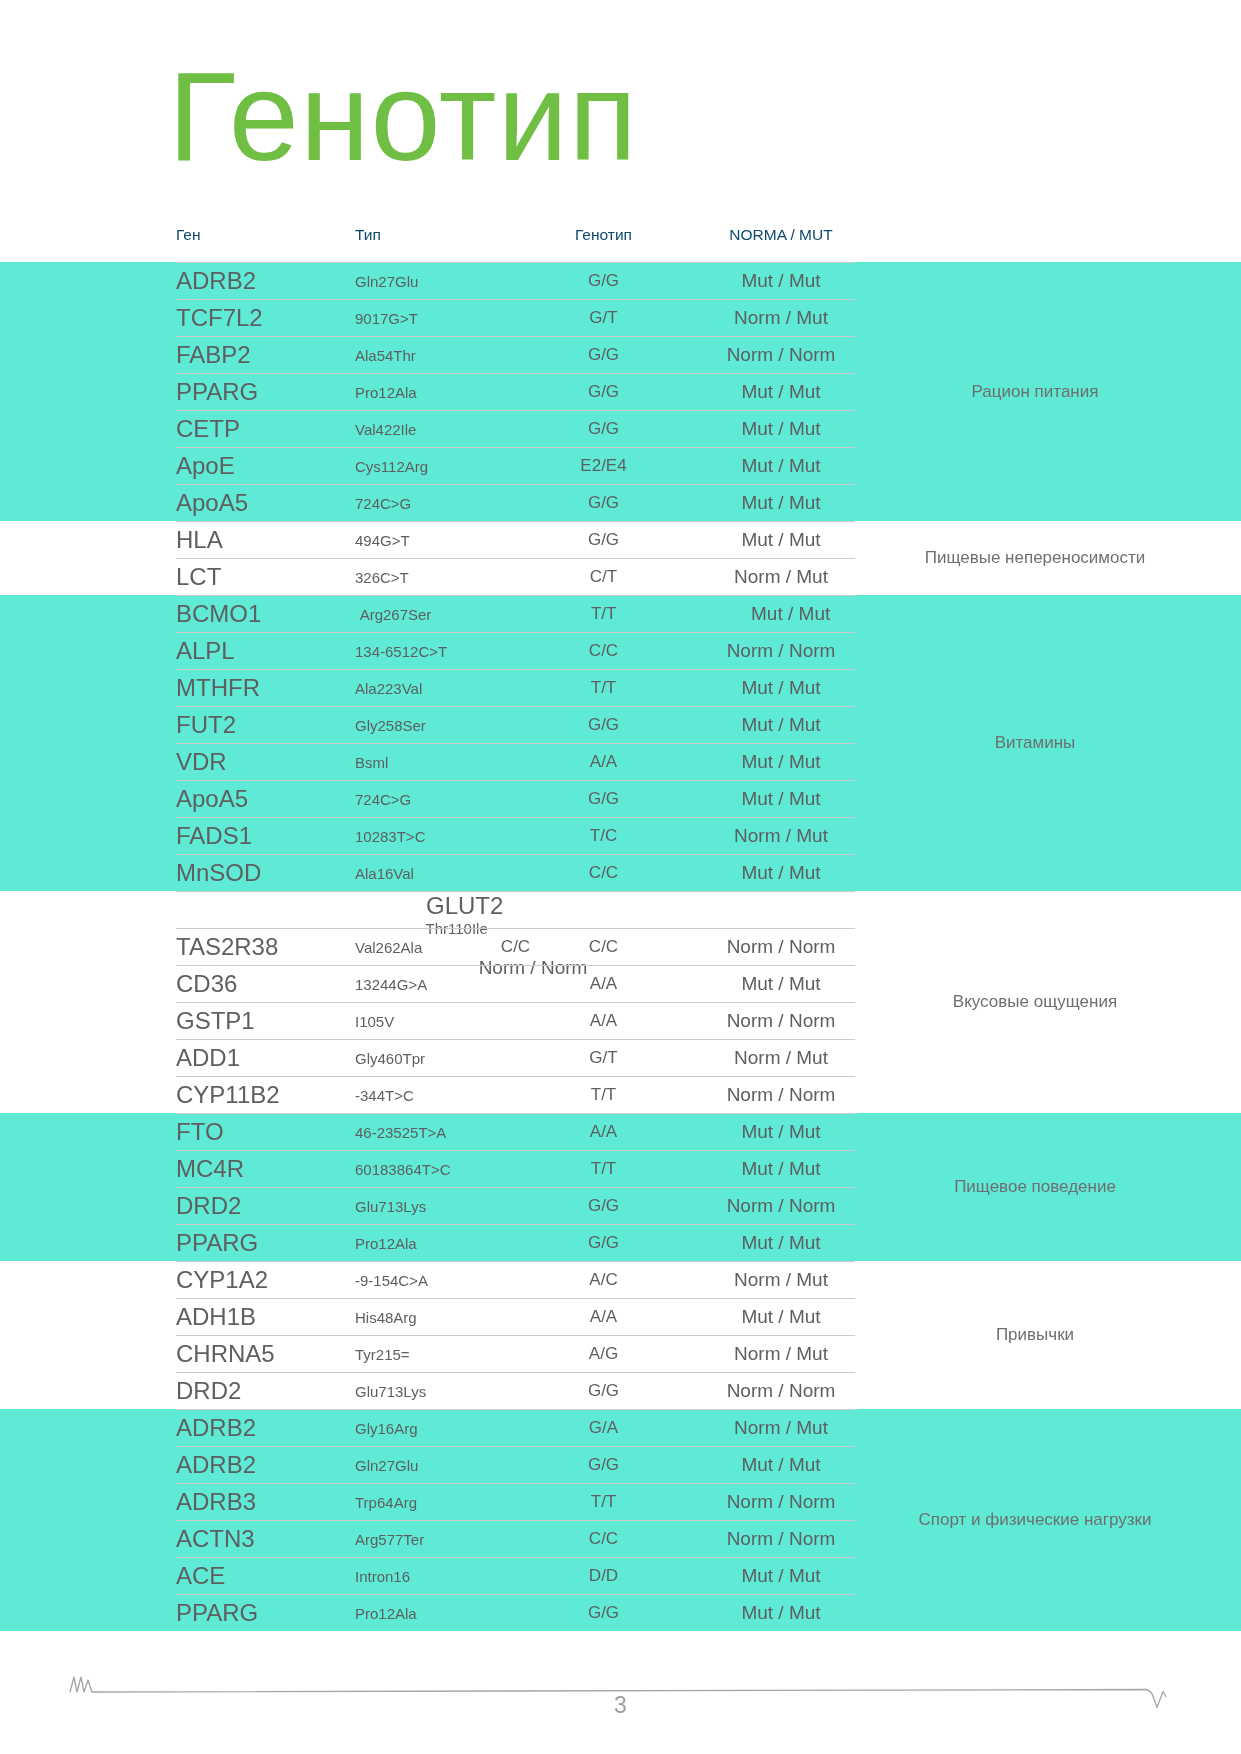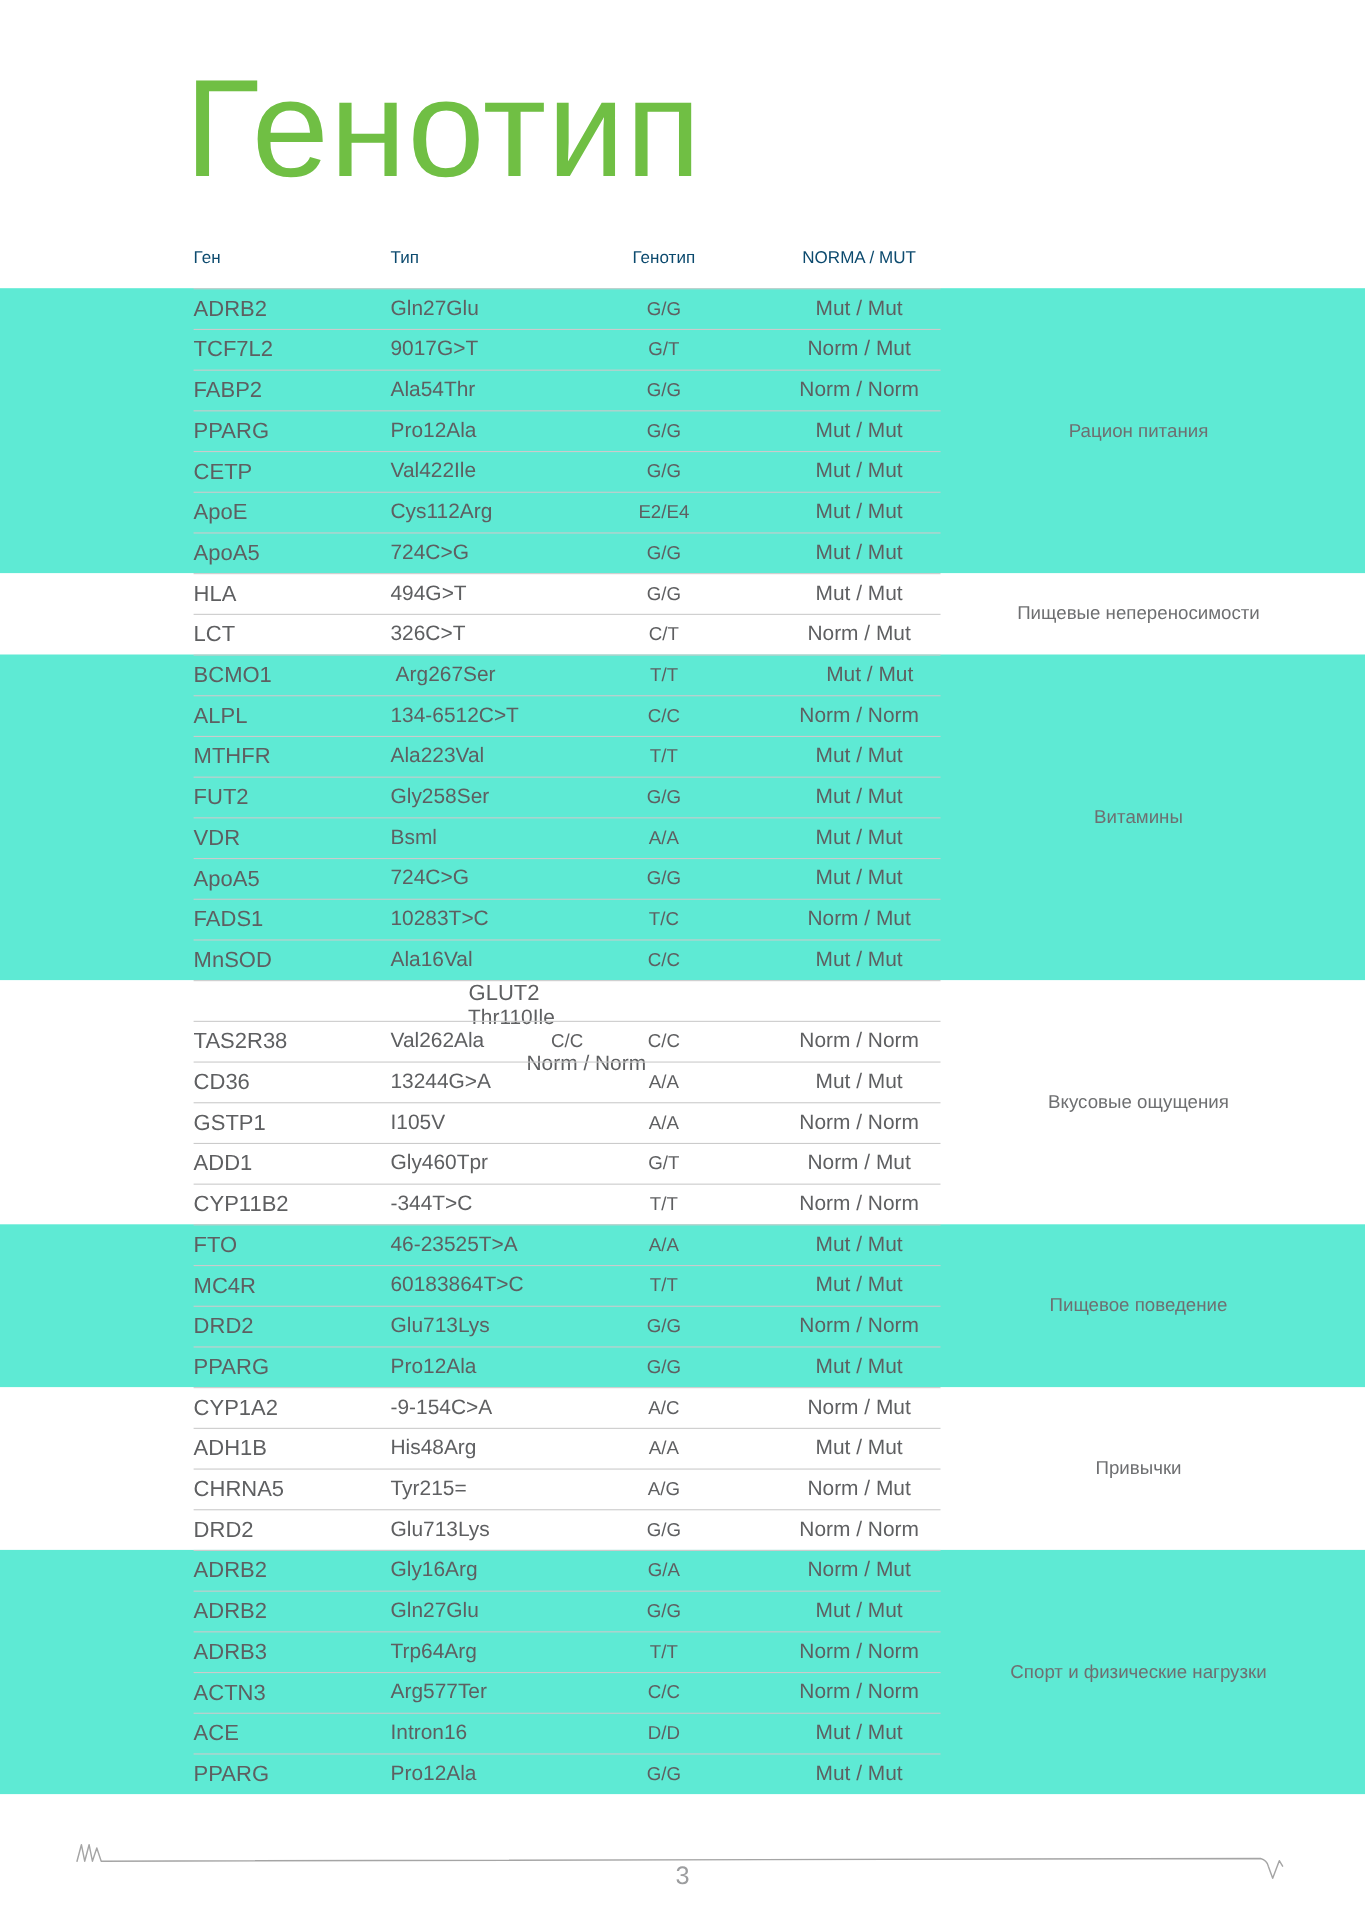--- a/index.html
+++ b/index.html
@@ -36,22 +36,22 @@
     display:flex;align-items:center;justify-content:center;
     font-size:17px;color:#6e6f71;white-space:nowrap;
   }
   
   .t-row{
     position:absolute;left:176px;width:679px;height:37px;
     display:flex;align-items:center;
     border-top:1px solid #cbcbcb;box-sizing:border-box;
   }
   .cell{white-space:nowrap;color:#5e5f61;}
-  .c-gene{width:179px;font-size:20px;}
-  .c-type{width:180px;font-size:19px;}
+  .c-gene{width:179px;font-size:24px;}
+  .c-type{width:180px;font-size:15px;}
   .c-geno{width:137px;font-size:17px;text-align:center;}
   .c-norm{width:183px;font-size:19px;text-align:center;box-sizing:border-box;padding-left:35px;}
   
   .footer-rule{position:absolute;left:0;top:1660px;}
   .page-num{
     position:absolute;left:0;right:0;top:1692px;text-align:center;
     font-size:23px;color:#9c9d9f;
   }
 </style>
 </head>

